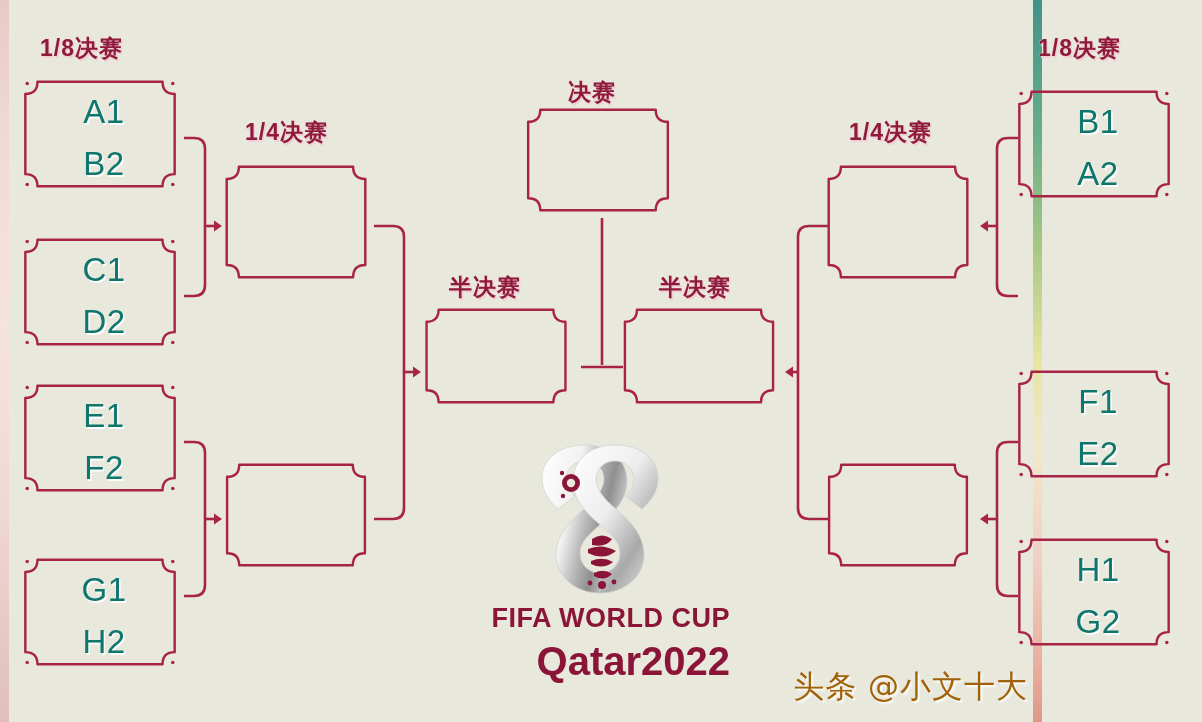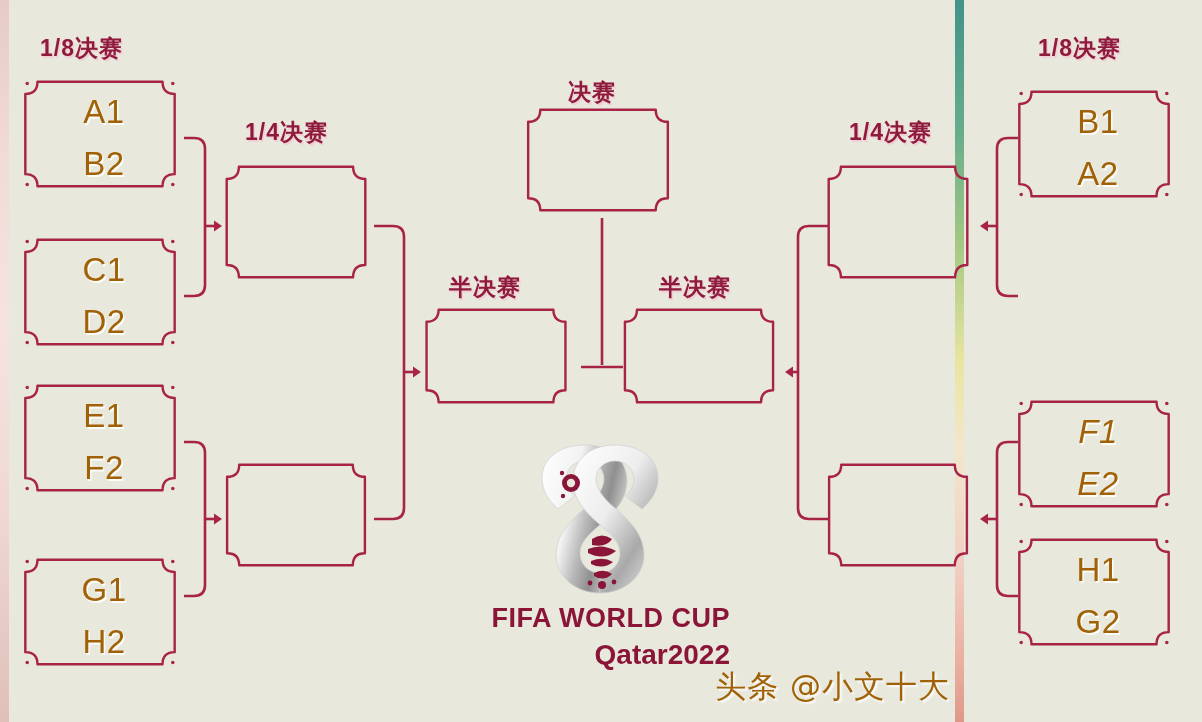--- a/index.html
+++ b/index.html
@@ -2,52 +2,52 @@
 <html><head>
 <meta charset="utf-8">
 <style>
   html,body{margin:0;padding:0;}
   body{
     width:1202px;height:722px;overflow:hidden;
     background:#e9e8dd;
     font-family:"Liberation Sans","DejaVu Sans",sans-serif;
     position:relative;
   }
-  #stage{position:absolute;left:0;top:0;width:964px;height:722px;}
+  #stage{position:absolute;left:0;top:0;width:1042px;height:722px;}
 
   
   .edge-strip{position:absolute;top:0;height:722px;width:9px;}
   .edge-left{left:0;background:linear-gradient(to bottom,#e6c9c5 0%,#f1d9d6 20%,#f6e3e0 45%,#f0d7d4 70%,#dfbdb8 100%);opacity:.95;}
   .edge-right{right:0;background:linear-gradient(to bottom,#2e8a80 0%,#57a682 18%,#9ec479 34%,#e8e59a 50%,#f3e7c9 62%,#f2ccc0 78%,#e9a898 92%,#de8f7e 100%);opacity:.9;}
 
   
   .bx{position:absolute;box-sizing:border-box;}
   .bx .frame{position:absolute;inset:0;}
   .bx .frame svg{display:block;width:100%;height:100%;overflow:visible;}
   .bx .teams{position:absolute;inset:0;display:flex;flex-direction:column;
     align-items:center;justify-content:center;gap:14px;
-    font-size:33px;color:#a16207;letter-spacing:.5px;
+    font-size:33px;color:#0f766e;letter-spacing:.5px;
     text-shadow:1.5px 1.5px 0 rgba(255,255,255,.85);}
 
   
   .rlabel{position:absolute;font-size:23px;font-weight:bold;color:#8f1b3c;
     white-space:nowrap;letter-spacing:1px;
     text-shadow:1.5px 1.5px 0 #f0cfd6, -0.5px -0.5px 0 #f0cfd6;}
 
   
   .conn{position:absolute;}
   .conn svg{display:block;overflow:visible;}
 
   
   #logo{position:absolute;left:470px;top:443px;width:260px;height:245px;}
   #logo svg{display:block;}
   .logo-txt{position:absolute;left:0;width:260px;text-align:right;color:#8b1538;
     font-weight:bold;font-family:"Liberation Sans",sans-serif;}
   #logo-line1{top:160px;font-size:27px;letter-spacing:.5px;}
-  #logo-line2{top:196px;font-size:28px;letter-spacing:0px;}
+  #logo-line2{top:196px;font-size:40px;letter-spacing:0px;}
 
   
   #watermark{position:absolute;right:14px;bottom:14px;font-size:31px;color:#a16207;
     font-family:"DejaVu Sans",sans-serif;letter-spacing:1px;
     text-shadow:2px 2px 2px rgba(255,255,255,.9);}
 </style>
 </head>
 <body>
 
 <div id="stage">
@@ -193,21 +193,21 @@
           <circle cx="158" cy="2" r="1.9" fill="#a82447"></circle>
           <circle cx="2" cy="110" r="1.9" fill="#a82447"></circle>
           <circle cx="158" cy="110" r="1.9" fill="#a82447"></circle>
         </svg>
       </div>
     <div class="teams">
       <span>B1</span>
       <span>A2</span>
     </div>
   </div>
-  <div class="bx" style="left:1018px;top:402px;width:160px;height:112px;font-style:italic;">
+  <div class="bx" style="left:1018px;top:372px;width:160px;height:112px;">
     <div class="frame">
         <svg viewBox="-4 -4 168 120" width="168" height="120" style="position: absolute; left: -4px; top: -4px;">
           <path d="M 13 0 H 147 Q 147 13 160 13 V 99 Q 147 99 147 112 H 13 Q 13 99 0 99 V 13 Q 13 13 13 0 Z" fill="none" stroke="#a82447" stroke-width="2.6" stroke-linejoin="round"></path>
           <circle cx="2" cy="2" r="1.9" fill="#a82447"></circle>
           <circle cx="158" cy="2" r="1.9" fill="#a82447"></circle>
           <circle cx="2" cy="110" r="1.9" fill="#a82447"></circle>
           <circle cx="158" cy="110" r="1.9" fill="#a82447"></circle>
         </svg>
       </div>
     <div class="teams">

